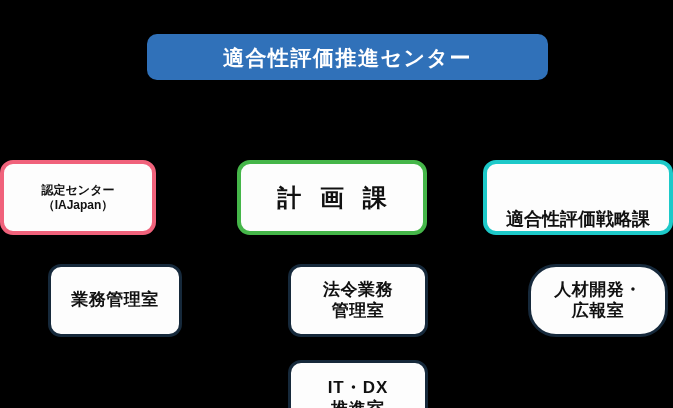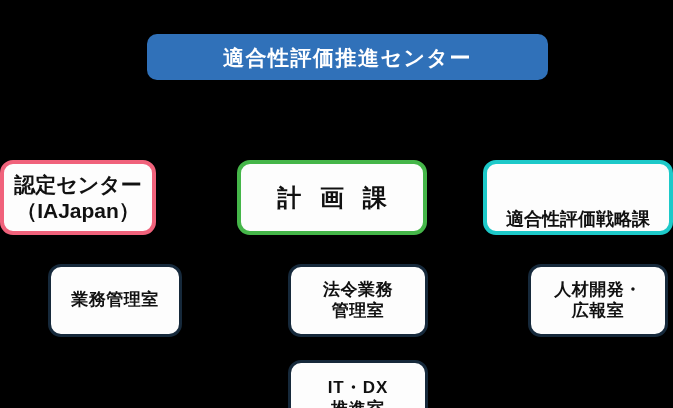--- a/index.html
+++ b/index.html
@@ -80,21 +80,21 @@
     font-size: 18px;
     letter-spacing: 0.5px;
   }
 
   .node-accreditation-center {
     left: 0px;
     width: 156px;
     border-color: #f0627b;
   }
   .node-accreditation-center .node-label {
-    font-size: 21px;
+    font-size: 12px;
     letter-spacing: 0px;
   }
 
   .node-planning-division {
     left: 237px;
     width: 190px;
     border-color: #45b649;
   }
   .node-planning-division .node-label {
     font-size: 24px;
@@ -125,21 +125,21 @@
   }
   .office.mono .node-label {
     letter-spacing: 1px;
   }
 
   .tier2 { top: 232px; height: 73px; }
   .tier3 { top: 328px; height: 77px; }
 
   .col-left   { left: 48px;  width: 134px; }
   .col-mid    { left: 288px; width: 140px; }
-  .col-right  { left: 528px; width: 140px; }
+  .col-right  { left: 528px; width: 140px; border-radius: 28px; }
 </style>
 </head>
 <body>
 
 <div id="org-canvas">
 
   <div class="header-box">
     <span class="header-title">適合性評価推進センター</span>
   </div>
 

